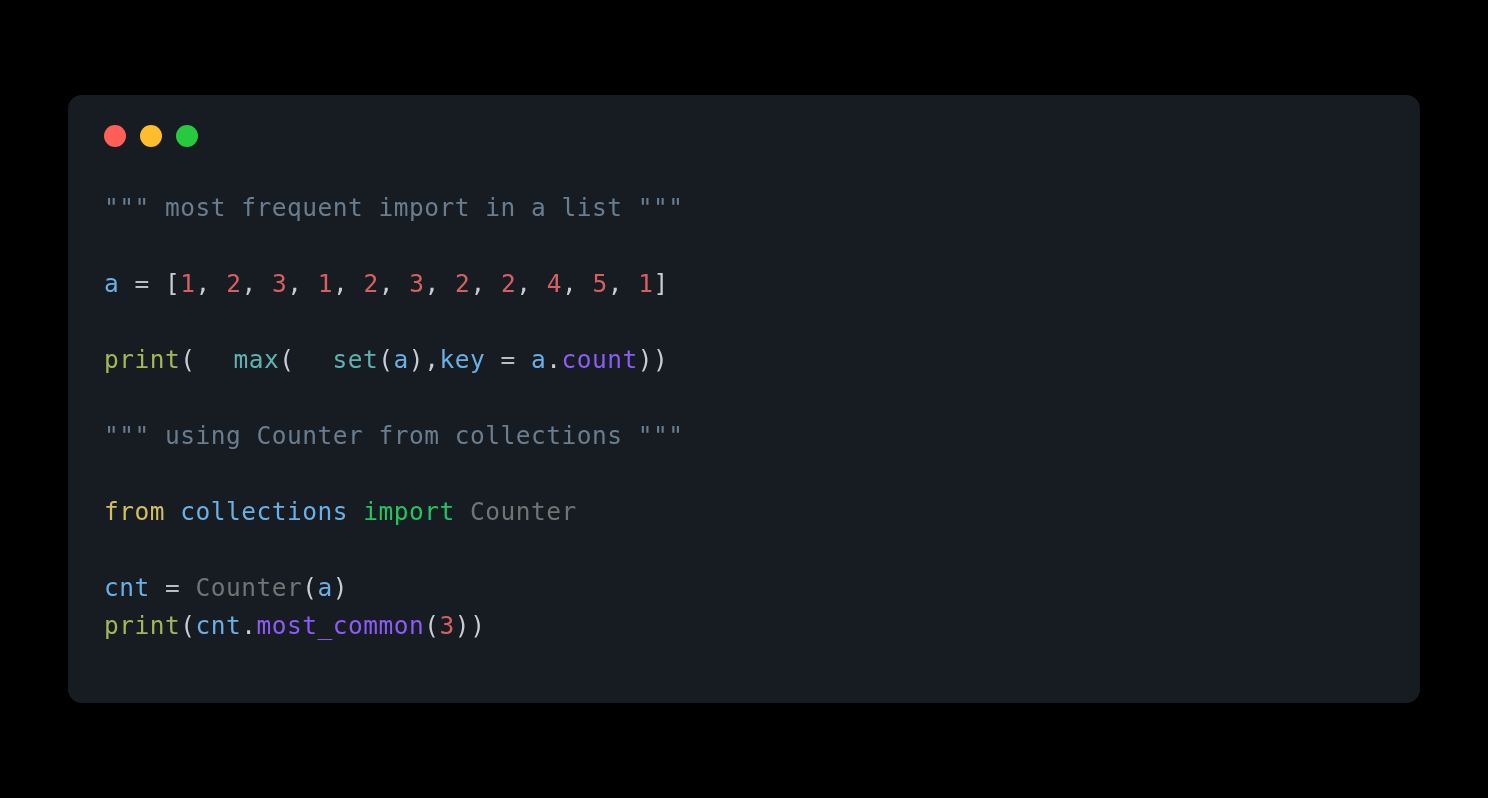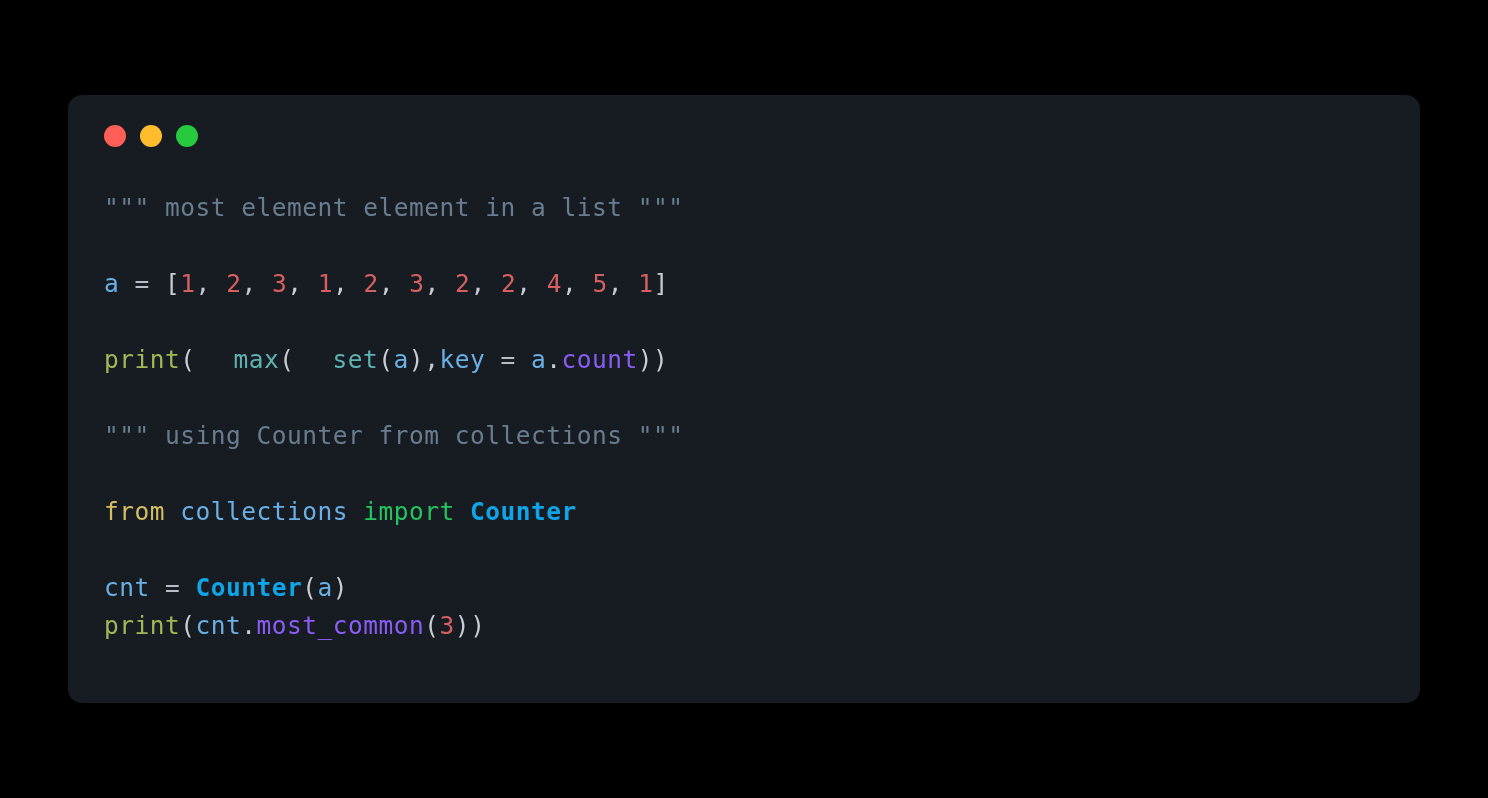--- a/index.html
+++ b/index.html
@@ -49,34 +49,34 @@
 
   .tok-comment { color: #6a7d8f; }
   .tok-var     { color: #6ab0e5; }
   .tok-op      { color: #b8bec8; }
   .tok-punc    { color: #c8ccd4; }
   .tok-num     { color: #d66061; }
   .tok-func    { color: #a0b956; text-align: center; }
   .tok-builtin { color: #5fb2b2; padding-left: 38px; }
   .tok-kw      { color: #d3bf61; }
   .tok-kw2     { color: #22c55e; }
-  .tok-class   { color: #0ea5e9; font-weight: bold; }
+  .tok-class   { color: #737373; }
   .tok-method  { color: #8b5cf6; }
 </style>
 </head>
 <body>
 
 <div class="window">
   <div class="traffic-lights">
     <div class="dot red"></div>
     <div class="dot yellow"></div>
     <div class="dot green"></div>
   </div>
 
-<pre class="code"><span class="tok-comment">"""</span><span class="tok-comment"> most element element in a list </span><span class="tok-comment">"""</span>
+<pre class="code"><span class="tok-comment">"""</span><span class="tok-comment"> most frequent import in a list </span><span class="tok-comment">"""</span>
 
 <span class="tok-var">a</span> <span class="tok-op">=</span> <span class="tok-punc">[</span><span class="tok-num">1</span><span class="tok-punc">,</span> <span class="tok-num">2</span><span class="tok-punc">,</span> <span class="tok-num">3</span><span class="tok-punc">,</span> <span class="tok-num">1</span><span class="tok-punc">,</span> <span class="tok-num">2</span><span class="tok-punc">,</span> <span class="tok-num">3</span><span class="tok-punc">,</span> <span class="tok-num">2</span><span class="tok-punc">,</span> <span class="tok-num">2</span><span class="tok-punc">,</span> <span class="tok-num">4</span><span class="tok-punc">,</span> <span class="tok-num">5</span><span class="tok-punc">,</span> <span class="tok-num">1</span><span class="tok-punc">]</span>
 
 <span class="tok-func">print</span><span class="tok-punc">(</span><span class="tok-builtin">max</span><span class="tok-punc">(</span><span class="tok-builtin">set</span><span class="tok-punc">(</span><span class="tok-var">a</span><span class="tok-punc">)</span><span class="tok-punc">,</span><span class="tok-var">key</span> <span class="tok-op">=</span> <span class="tok-var">a</span><span class="tok-punc">.</span><span class="tok-method">count</span><span class="tok-punc">)</span><span class="tok-punc">)</span>
 
 <span class="tok-comment">"""</span><span class="tok-comment"> using Counter from collections </span><span class="tok-comment">"""</span>
 
 <span class="tok-kw">from</span> <span class="tok-var">collections</span> <span class="tok-kw2">import</span> <span class="tok-class">Counter</span>
 
 <span class="tok-var">cnt</span> <span class="tok-op">=</span> <span class="tok-class">Counter</span><span class="tok-punc">(</span><span class="tok-var">a</span><span class="tok-punc">)</span>

